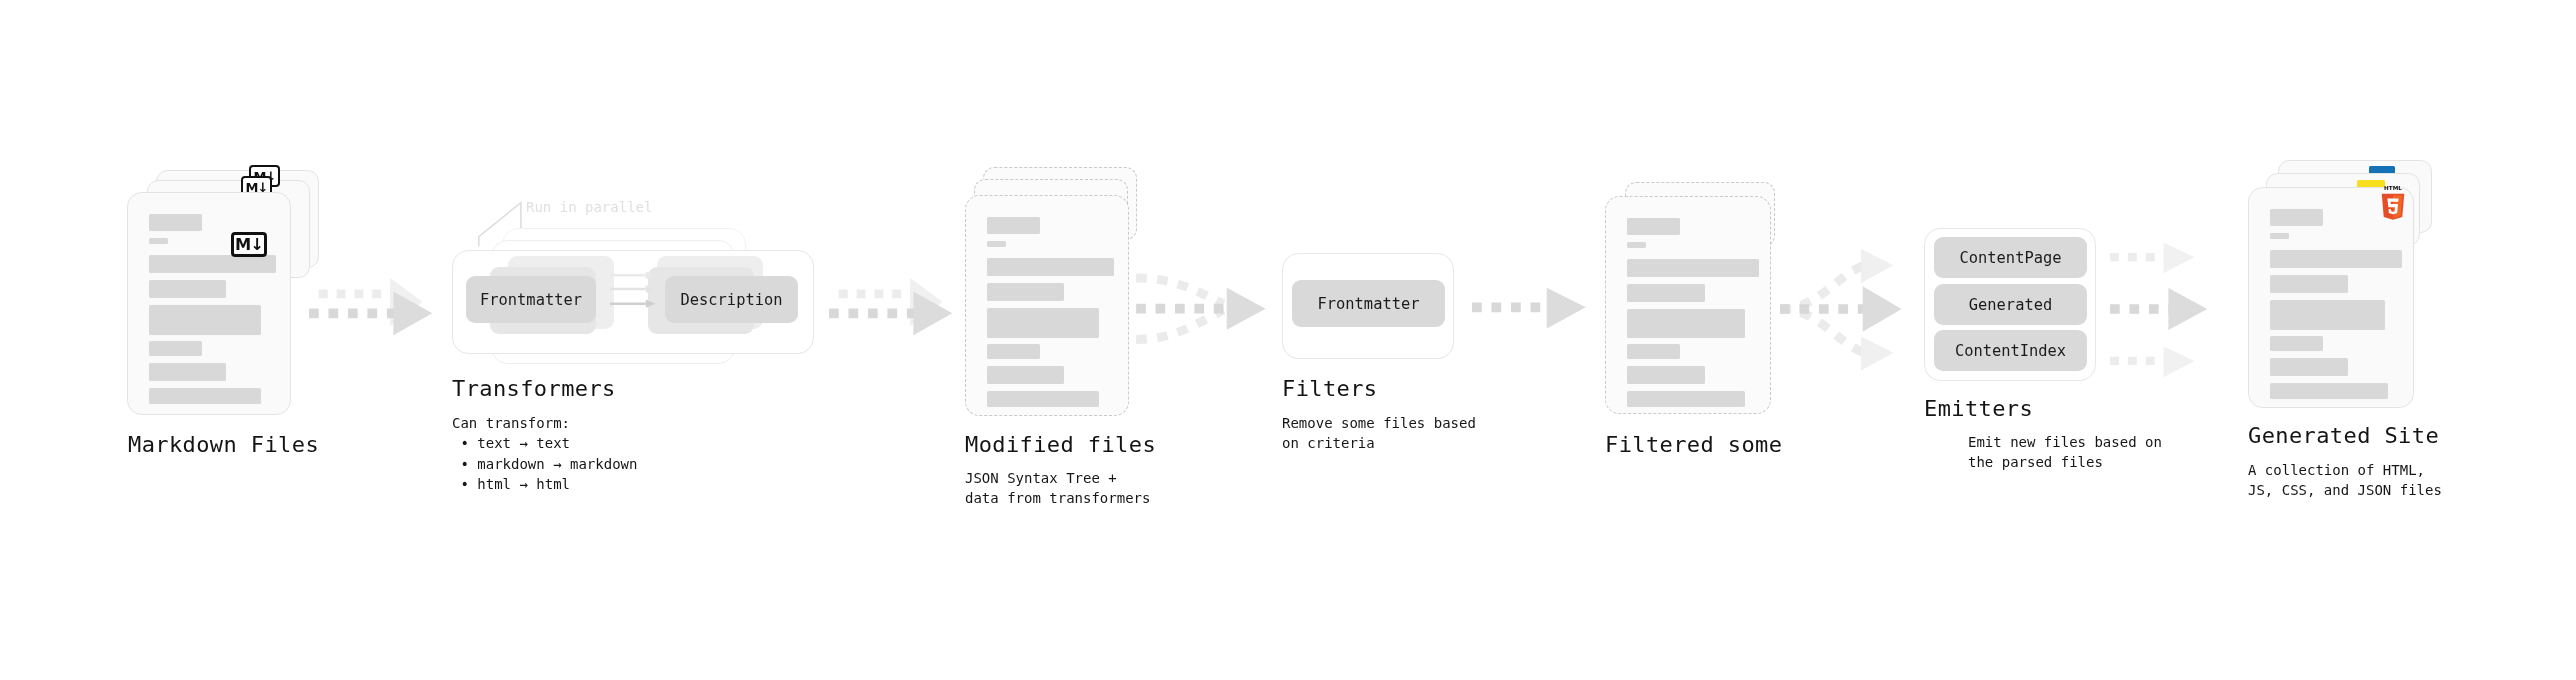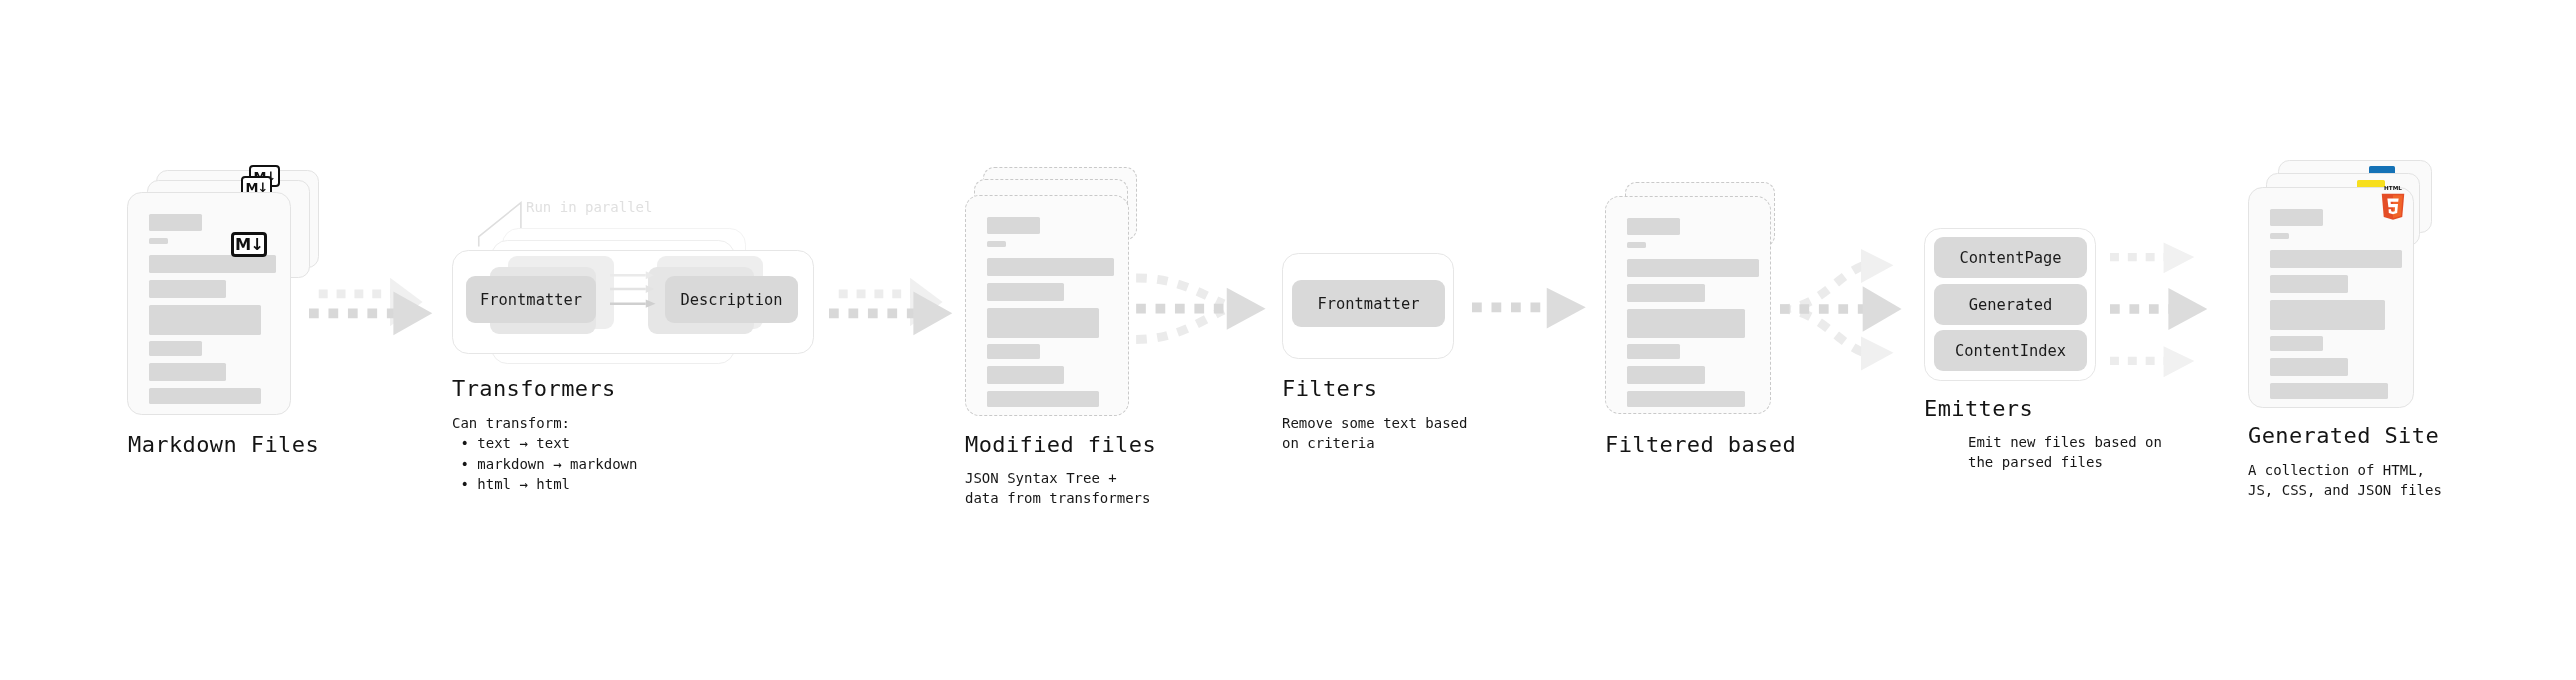--- a/index.html
+++ b/index.html
@@ -221,21 +221,21 @@
       <polygon points="112,28 160,54 112,80" fill="#dcdcdc"></polygon>
     </svg>
   </div>
 
   <div class="node">
     <div class="panel" style="left:1282px;top:253px;width:172px;height:106px;"></div>
     <div class="chip" style="left:1292px;top:280px;width:153px;height:47px;">
       <span>Frontmatter</span>
     </div>
     <div class="title" style="left:1282px;top:376px;">Filters</div>
-    <div class="desc" style="left:1282px;top:413px;">Remove some text based
+    <div class="desc" style="left:1282px;top:413px;">Remove some files based
 on criteria</div>
   </div>
 
   <div class="arrow" style="left:1472px;top:286px;width:130px;height:49px;">
     <svg width="130" height="49" viewBox="0 0 160 60">
       <g stroke="#d8d8d8" stroke-width="12" stroke-dasharray="12 12" fill="none">
         <line x1="0" y1="26" x2="98" y2="26"></line>
       </g>
       <polygon points="92,2 140,26 92,52" fill="#dcdcdc"></polygon>
     </svg>
@@ -249,21 +249,21 @@
         <div class="bar" style="width:18.7px;height:5.7px;margin-bottom:10.6px;"></div>
         <div class="bar" style="width:132px;height:18.7px;margin-bottom:6.5px;"></div>
         <div class="bar" style="width:78px;height:18.7px;margin-bottom:6.5px;"></div>
         <div class="bar" style="width:118px;height:29px;margin-bottom:6.5px;"></div>
         <div class="bar" style="width:53px;height:14.6px;margin-bottom:6.5px;"></div>
         <div class="bar" style="width:78px;height:18.7px;margin-bottom:6.5px;"></div>
         <div class="bar" style="width:118px;height:16.3px;"></div>
       </div>
     </div>
 
-    <div class="title" style="left:1605px;top:432px;">Filtered based</div>
+    <div class="title" style="left:1605px;top:432px;">Filtered some</div>
   </div>
 
   <div class="arrow" style="left:1780px;top:236px;width:154px;height:146px;">
     <svg width="154" height="146" viewBox="0 0 190 180">
       <g fill="none" stroke="#ebebeb" stroke-width="11" stroke-dasharray="13 13">
         <path d="M0 90 C 48 90, 70 48, 104 36"></path>
         <path d="M0 90 C 48 90, 70 132, 104 144"></path>
       </g>
       <polygon points="100,16 140,36 100,58" fill="#f0f0f0"></polygon>
       <polygon points="100,124 140,144 100,166" fill="#f0f0f0"></polygon>

